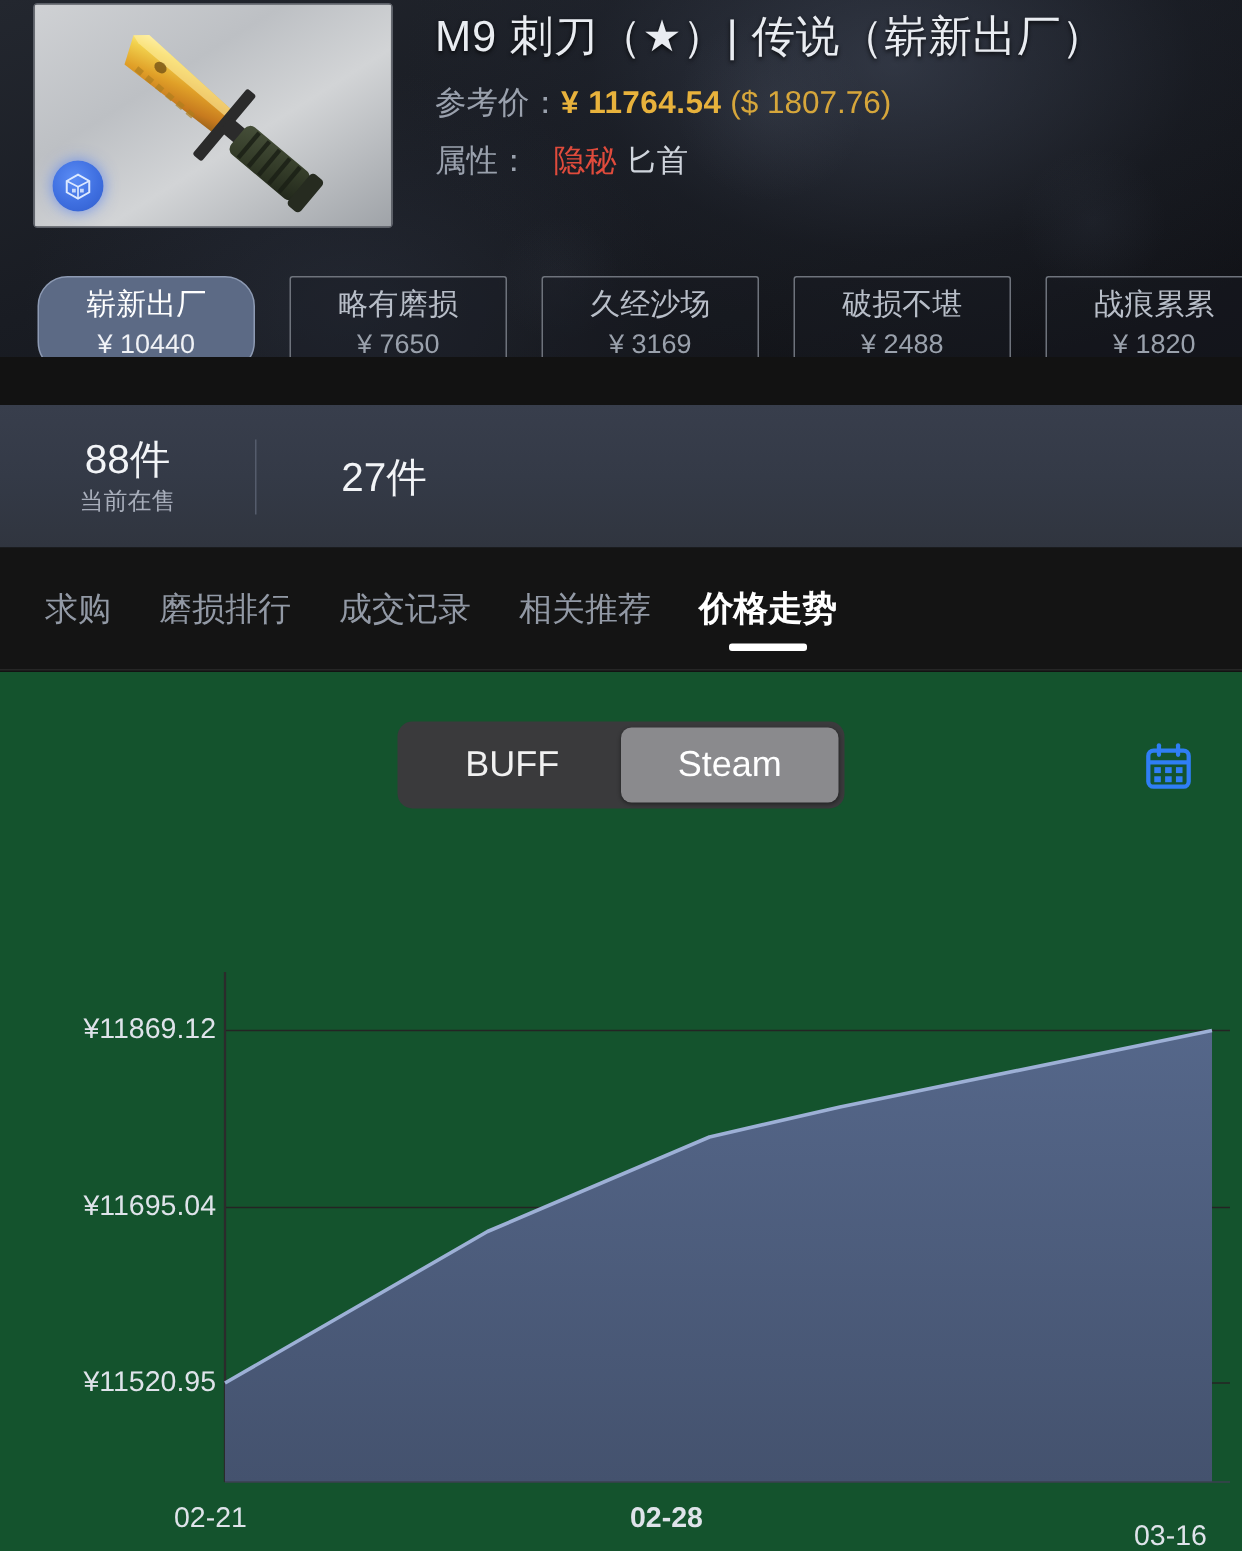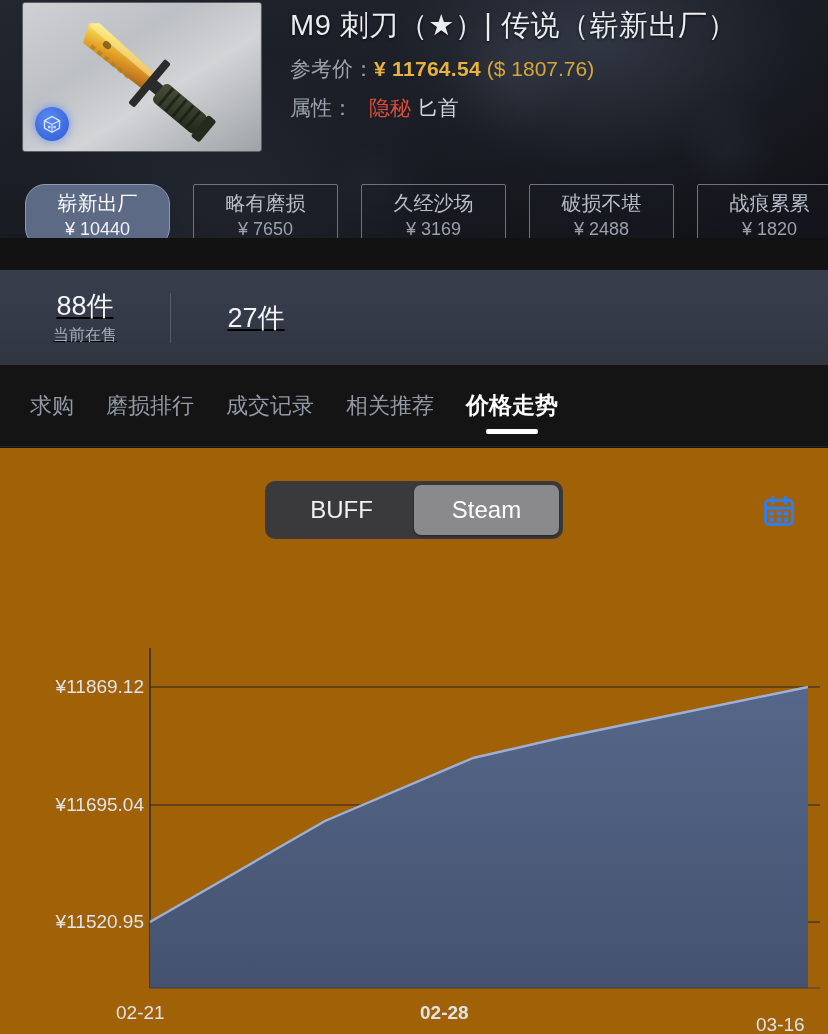--- a/index.html
+++ b/index.html
@@ -149,21 +149,20 @@
     width: 828px; height: 95px;
     background: linear-gradient(180deg, #383e4c 0%, #343a47 50%, #30353f 100%);
     display: flex;
     align-items: center;
     z-index: 5;
   }
   .stat {
     width: 170px;
     text-align: center;
     position: relative;
-    text-decoration: underline;
   }
   .stat-value {
     font-size: 27px;
     line-height: 32px;
     color: #f2f4f7;
     font-weight: 500;
   }
   .stat-caption {
     font-size: 16px;
     line-height: 22px;
@@ -237,21 +236,21 @@
     border-radius: 2px;
     background: #ffffff;
   }
 
   
   .chart-panel {
     position: absolute;
     left: 0; top: 448px;
     width: 828px;
     height: 586px;
-    background: #a16207;
+    background: #14532d;
     z-index: 4;
   }
 
   .source-toggle {
     position: absolute;
     left: 265px; top: 33px;
     width: 298px; height: 58px;
     background: #3a3a3c;
     border-radius: 10px;
     display: flex;

